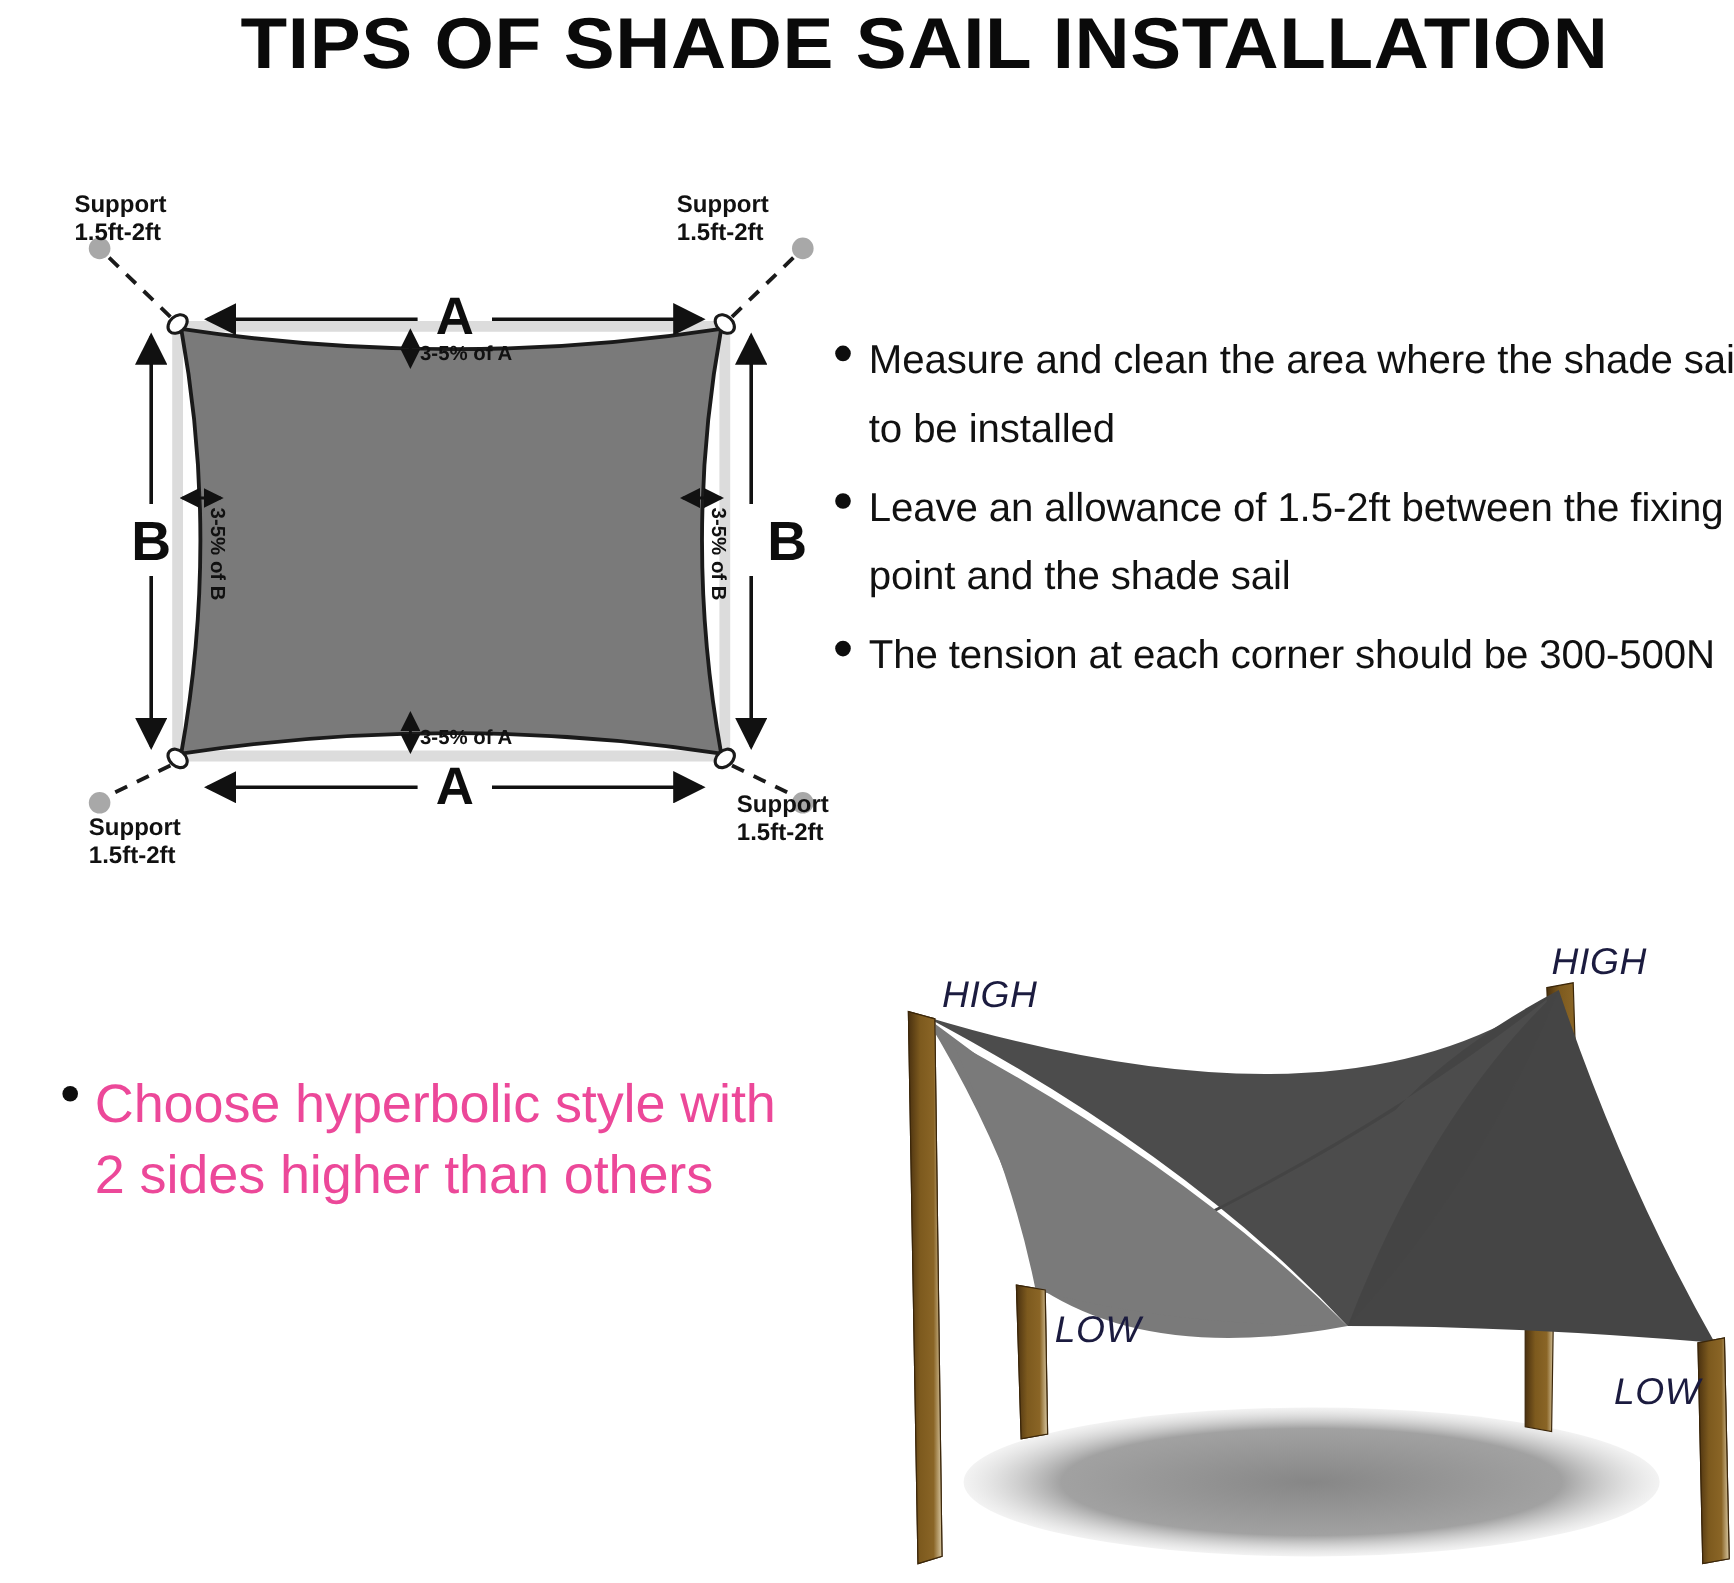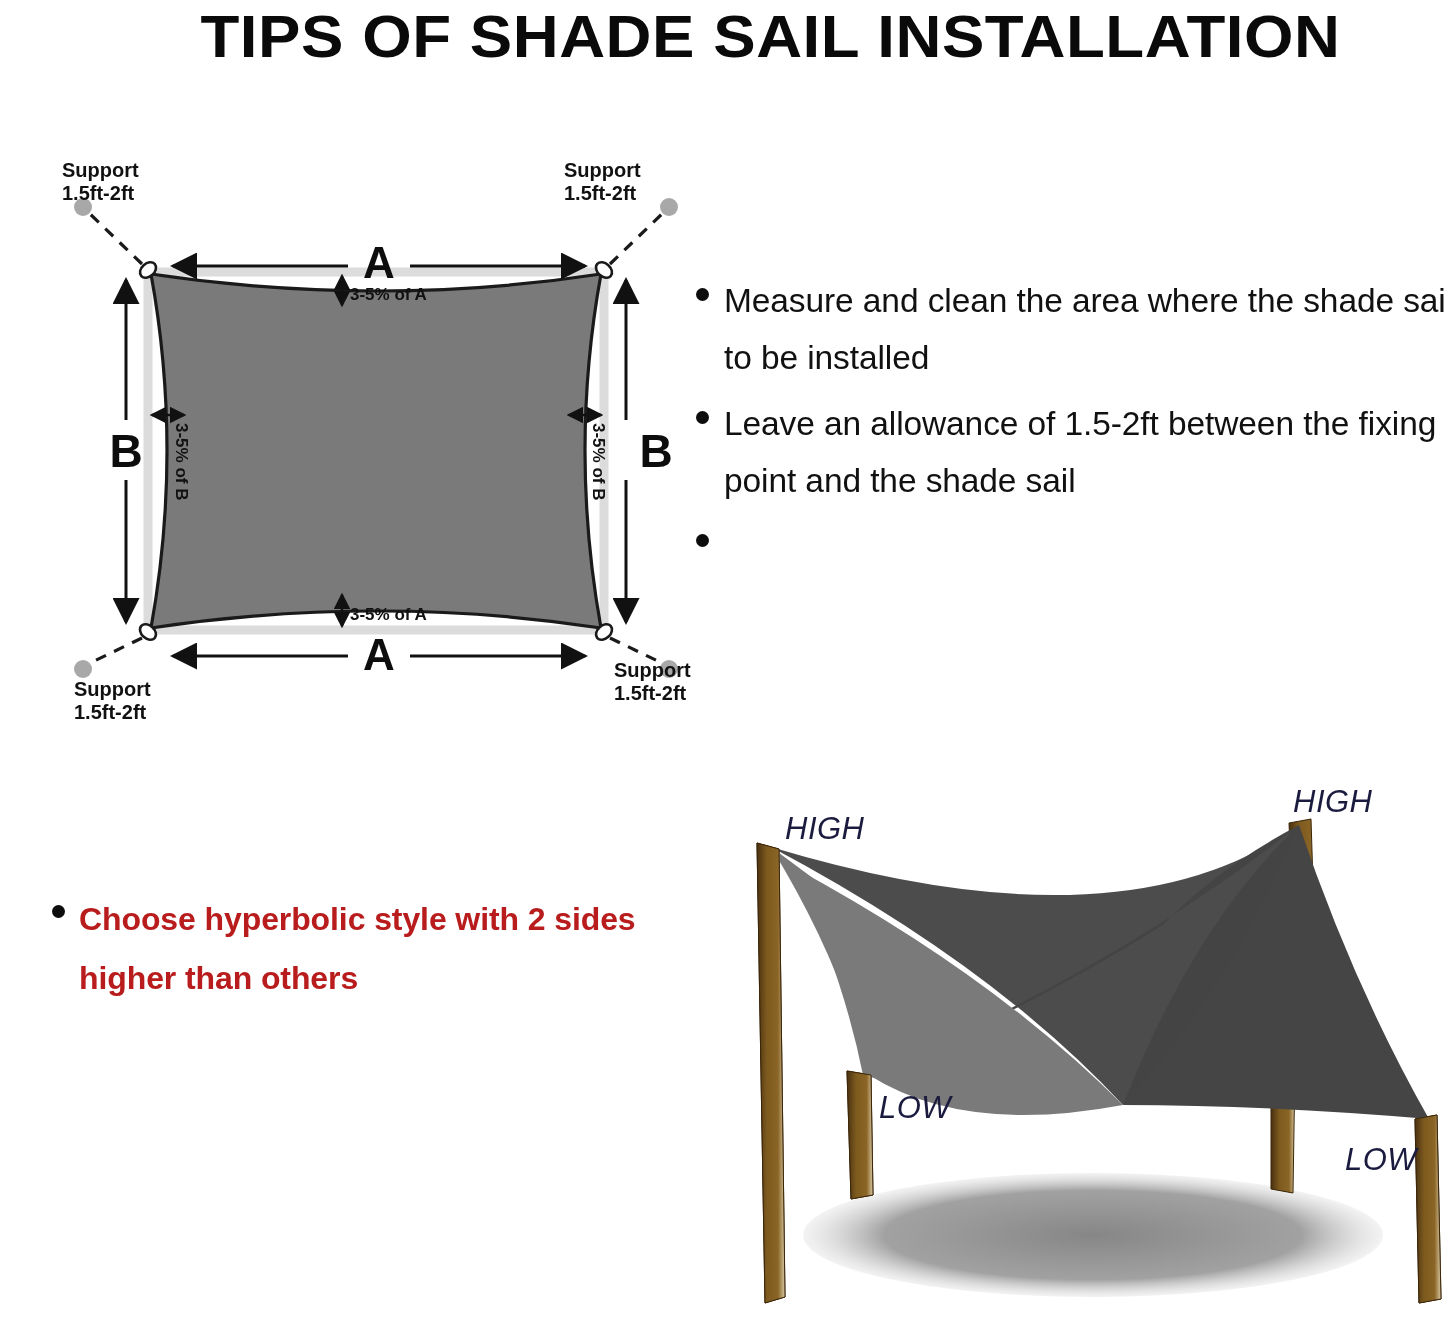--- a/index.html
+++ b/index.html
@@ -68,24 +68,23 @@
   }
 
   
   #style-list {
     position:absolute;
     left:4px; top:890px;
     width:620px;
   }
   #style-list .bullet-dot { margin-top:15px; margin-right:14px; }
   #style-list .bullet-text {
-    font-size:32px;
+    font-size:45px;
     line-height:59px;
-    color:#b91c1c;
-    font-weight:bold;
+    color:#ec4899;
   }
 
   
   #hyper-diagram {
     position:absolute;
     left:645px; top:775px;
     width:800px; height:544px;font-style:italic;
   }
   #hyper-diagram svg { display:block; }
 
@@ -218,20 +217,21 @@
     <div class="bullet-row">
       <span class="bullet-dot"></span>
       <span class="bullet-text">Measure and clean the area where the shade sail is to be installed</span>
     </div>
     <div class="bullet-row">
       <span class="bullet-dot"></span>
       <span class="bullet-text">Leave an allowance of 1.5-2ft between the fixing point and the shade sail</span>
     </div>
     <div class="bullet-row">
       <span class="bullet-dot"></span>
+      <span class="bullet-text">The tension at each corner should be 300-500N</span>
     </div>
   </div>
 
   <div id="style-list">
     <div class="bullet-row">
       <span class="bullet-dot"></span>
       <span class="bullet-text">Choose hyperbolic style with 2 sides higher than others</span>
     </div>
   </div>
 

